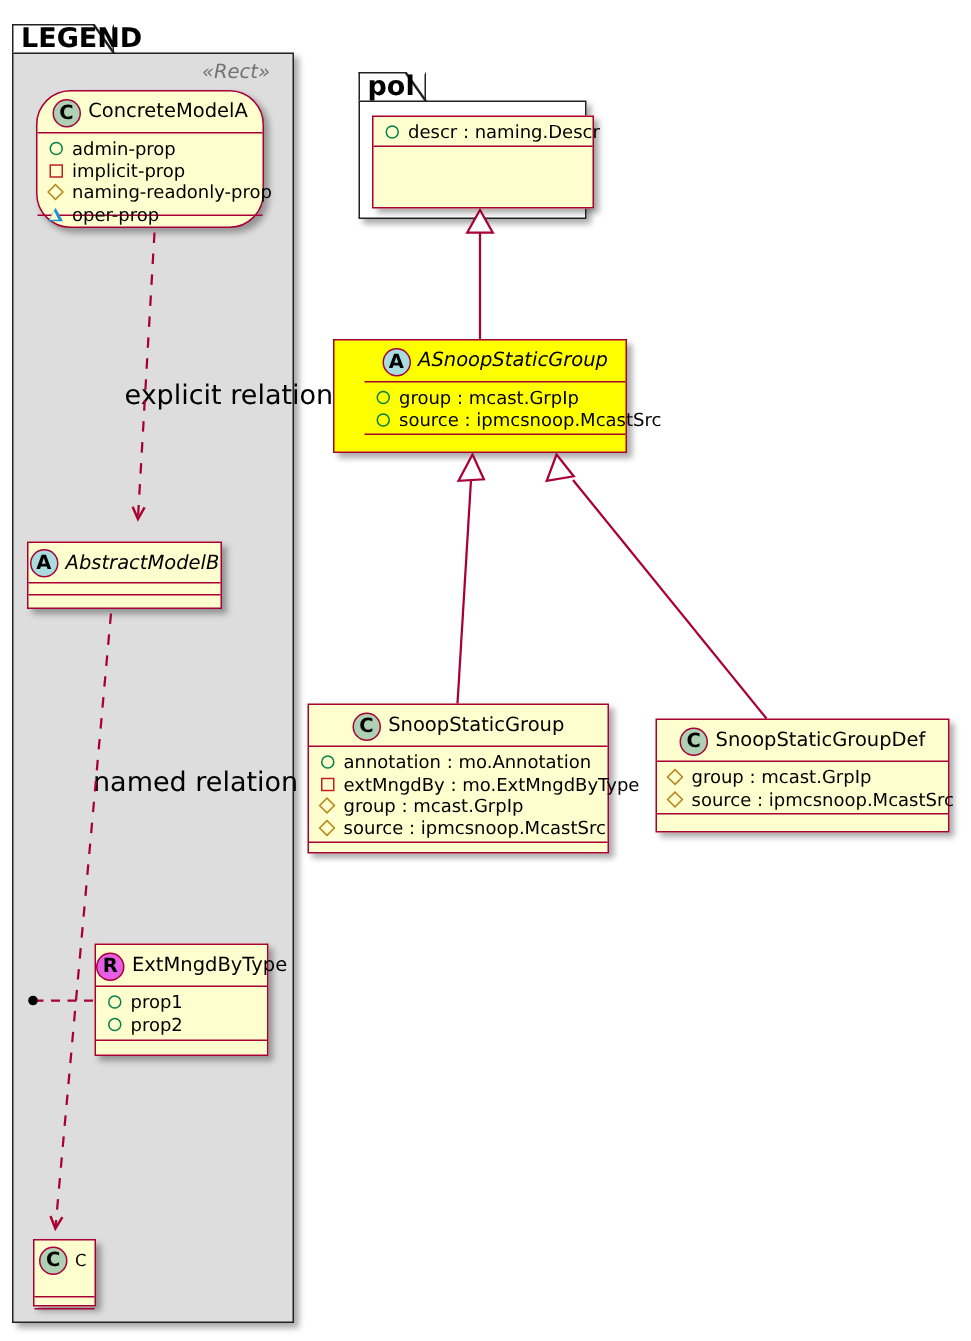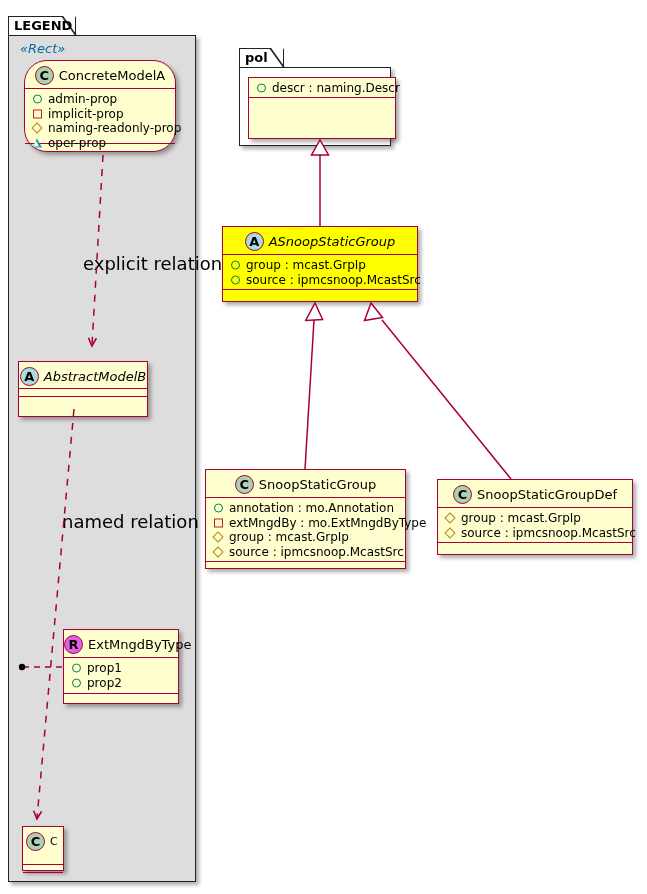--- a/index.html
+++ b/index.html
@@ -14,21 +14,21 @@
   .pkg{position:absolute;box-sizing:border-box;}
   .pkg-body{
     position:absolute;left:0;box-sizing:border-box;
     border:1.6px solid #222222;
     box-shadow:3px 3px 4px rgba(0,0,0,.33);
   }
   .pkg-tab{
     position:absolute;top:0;left:0;box-sizing:border-box;
     border:1.6px solid #222222;border-bottom:none;
     background:#ffffff;
-    font-size:13px;font-weight:bold;color:#000000;
+    font-size:18px;font-weight:bold;color:#000000;
     line-height:17px;padding:0 28px 0 5px;
     white-space:nowrap;
   }
   .pkg-tab:after{
     content:"";position:absolute;right:-1px;top:-1px;
     width:0;height:0;
     border-left:13px solid #ffffff;
     border-bottom:19px solid transparent;
   }
   .pkg-tab .tabtxt{position:relative;z-index:3;}
@@ -96,22 +96,22 @@
     border-bottom:9px solid #1E90D0;
   }
   .mk.tri:after{
     content:"";position:absolute;left:-3.9px;top:2.6px;
     width:0;height:0;
     border-left:3.9px solid transparent;border-right:3.9px solid transparent;
     border-bottom:6.4px solid #FEFECE;
   }
 
   .stereo{
-    position:absolute;text-align:left;font-size:13px;font-style:italic;
-    color:#0369a1;white-space:nowrap;
+    position:absolute;text-align:right;font-size:13px;font-style:italic;
+    color:#737373;white-space:nowrap;
   }
   .edgelabel{
     position:absolute;font-size:18px;color:#000000;white-space:nowrap;
   }
   svg.overlay{position:absolute;left:0;top:0;width:647px;height:894px;overflow:visible;pointer-events:none;}
 </style>
 </head>
 <body>
 
 <div id="stage">
@@ -134,21 +134,21 @@
     </div>
     <div class="cls-attrs" style="height:55px;">
       <div class="attr"><span class="mk circle"></span><span>admin-prop</span></div>
       <div class="attr"><span class="mk square"></span><span>implicit-prop</span></div>
       <div class="attr"><span class="mk diamond"></span><span>naming-readonly-prop</span></div>
       <div class="attr"><span class="mk tri"></span><span>oper-prop</span></div>
     </div>
     <div class="cls-meth"></div>
   </div>
 
-  <div class="cls" style="left:18px;top:361px;width:130px;height:56px;">
+  <div class="cls" style="left:18px;top:361px;width:130px;height:45px;">
     <div class="cls-hd withicon" style="height:27px;line-height:27px;">
       <span class="badge a">A</span><span class="cls-name abs">AbstractModelB</span>
     </div>
     <div class="cls-attrs" style="height:8px;padding:0;"></div>
     <div class="cls-meth"></div>
   </div>
 
   <div class="cls" style="left:63px;top:629px;width:116px;height:75px;">
     <div class="cls-hd withicon">
       <span class="badge r">R</span><span class="cls-name">ExtMngdByType</span>
@@ -182,21 +182,21 @@
   </div>
 
   <div class="cls" style="left:248px;top:77px;width:148px;height:62px;">
     <div class="cls-attrs" style="height:20px;">
       <div class="attr"><span class="mk circle"></span><span>descr : naming.Descr</span></div>
     </div>
     <div class="cls-meth"></div>
   </div>
 
 
-  <div class="cls hl" style="left:222px;top:226px;width:196px;height:76px;">
+  <div class="cls hl" style="left:222px;top:226px;width:196px;height:76px;padding-left:20px;">
     <div class="cls-hd withicon">
       <span class="badge a">A</span><span class="cls-name abs">ASnoopStaticGroup</span>
     </div>
     <div class="cls-attrs" style="height:35px;">
       <div class="attr"><span class="mk circle"></span><span>group : mcast.GrpIp</span></div>
       <div class="attr"><span class="mk circle"></span><span>source : ipmcsnoop.McastSrc</span></div>
     </div>
     <div class="cls-meth"></div>
   </div>
 

